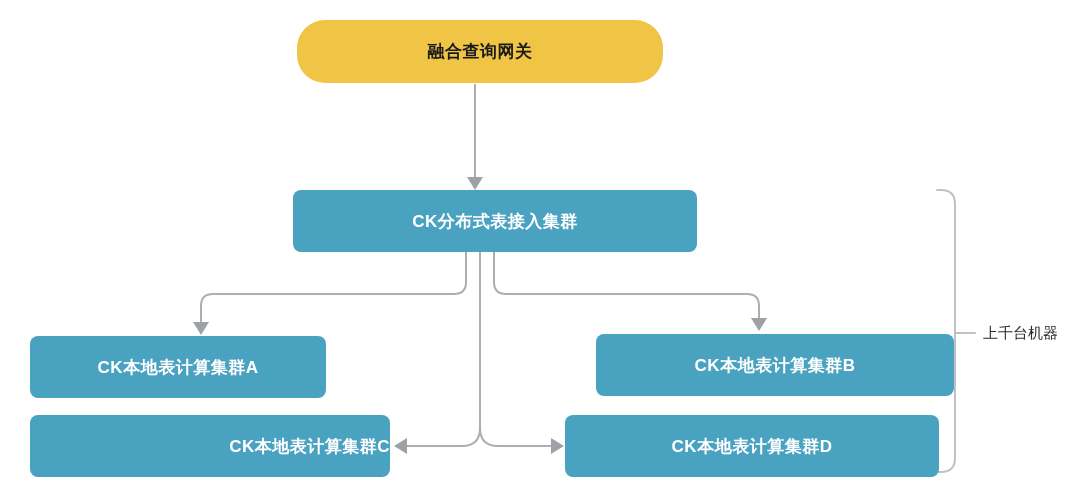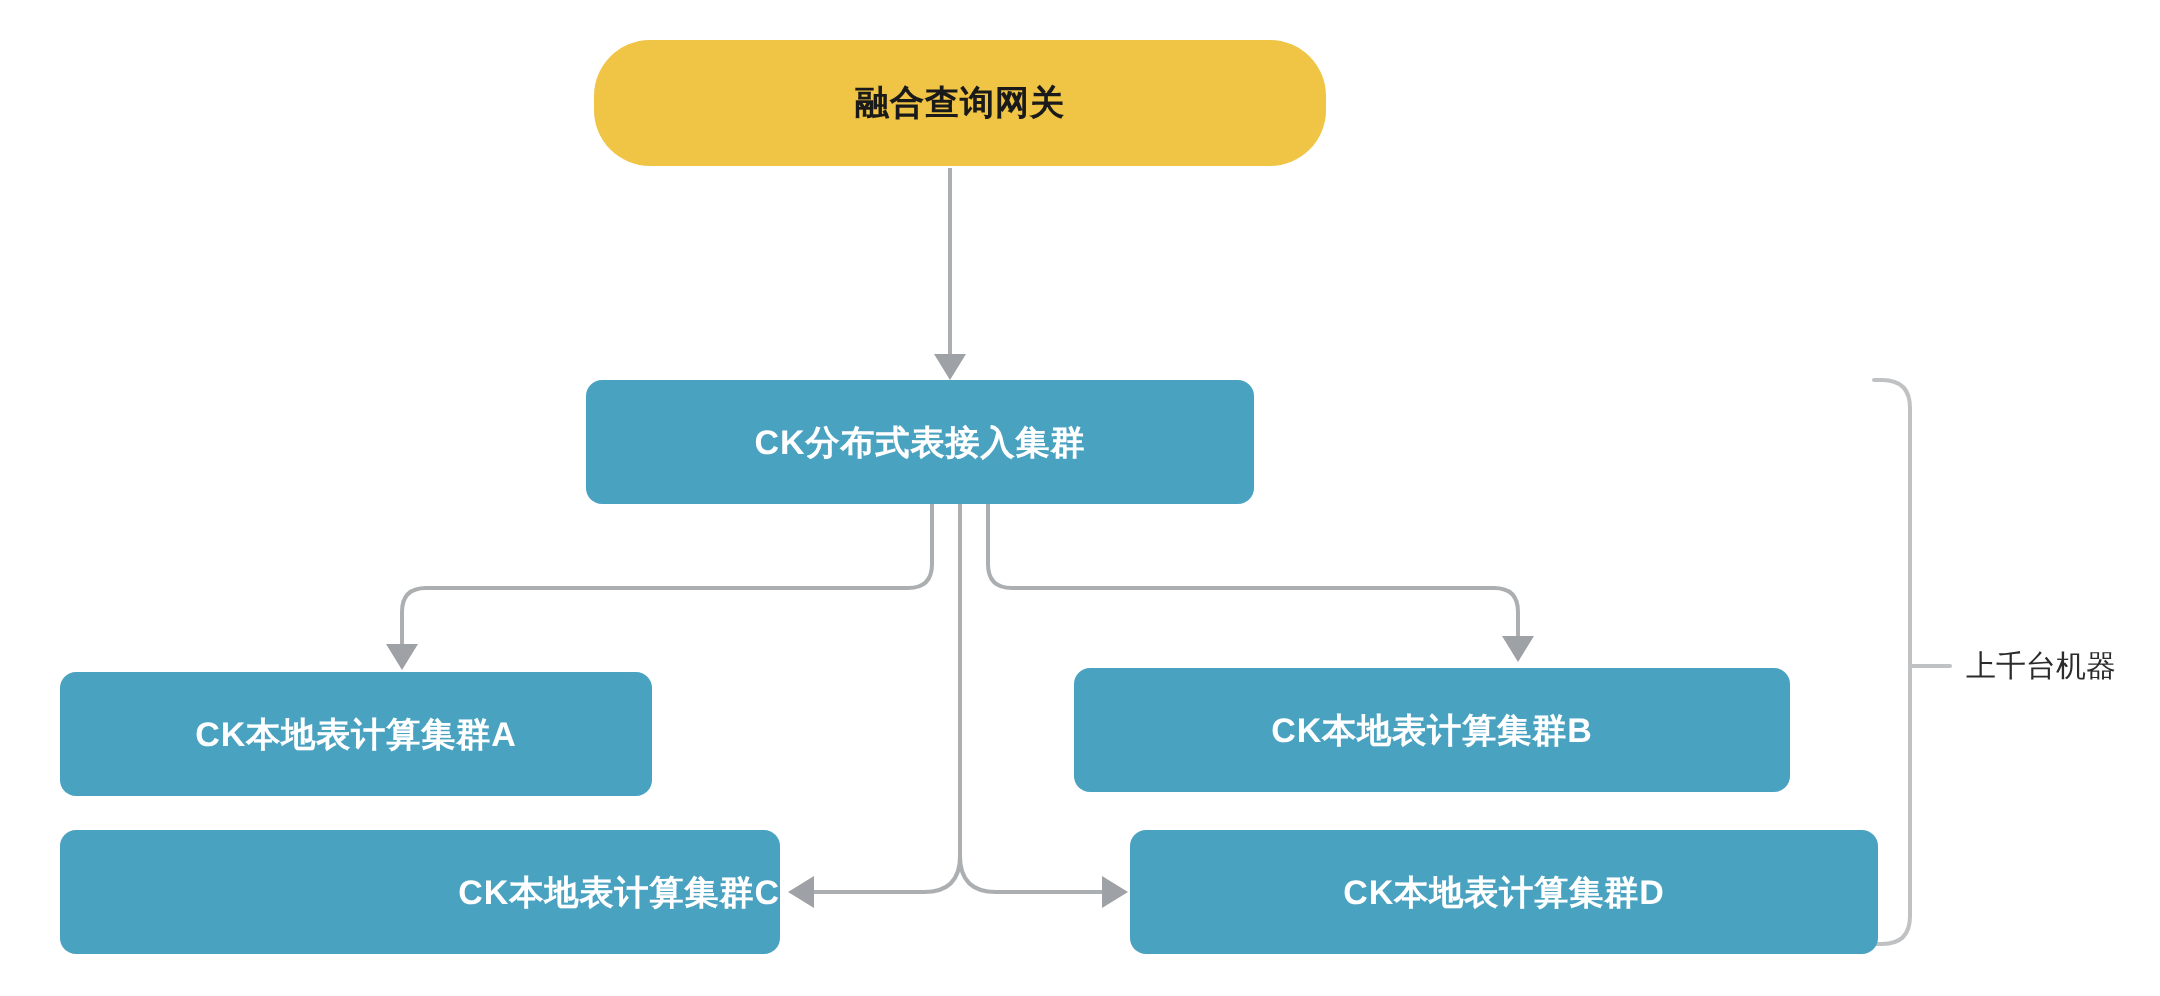--- a/index.html
+++ b/index.html
@@ -80,29 +80,29 @@
     <g fill="none" stroke="#BFC1C3" stroke-width="2" stroke-linecap="round">
       <path d="M937,190 H941 Q955,190 955,204 V458 Q955,472 941,472 H937"></path>
       <path d="M956,333 H975"></path>
     </g>
   </svg>
 
   <div class="node node-gateway" style="left:297px; top:20px; width:366px; height:63px;border-radius:28px;">
     <span>融合查询网关</span>
   </div>
 
-  <div class="node node-cluster" style="left:293px; top:190px; width:334px; height:62px;">
+  <div class="node node-cluster" style="left:293px; top:190px; width:404px; height:62px;">
     <span>CK分布式表接入集群</span>
   </div>
 
   <div class="node node-cluster" style="left:30px; top:336px; width:296px; height:62px;">
     <span>CK本地表计算集群A</span>
   </div>
 
-  <div class="node node-cluster" style="left:537px; top:334px; width:358px; height:62px;">
+  <div class="node node-cluster" style="left:596px; top:334px; width:358px; height:62px;">
     <span>CK本地表计算集群B</span>
   </div>
 
   <div class="node node-cluster" style="left:30px; top:415px; width:360px; height:62px;justify-content:flex-end;">
     <span>CK本地表计算集群C</span>
   </div>
 
   <div class="node node-cluster" style="left:565px; top:415px; width:374px; height:62px;">
     <span>CK本地表计算集群D</span>
   </div>

